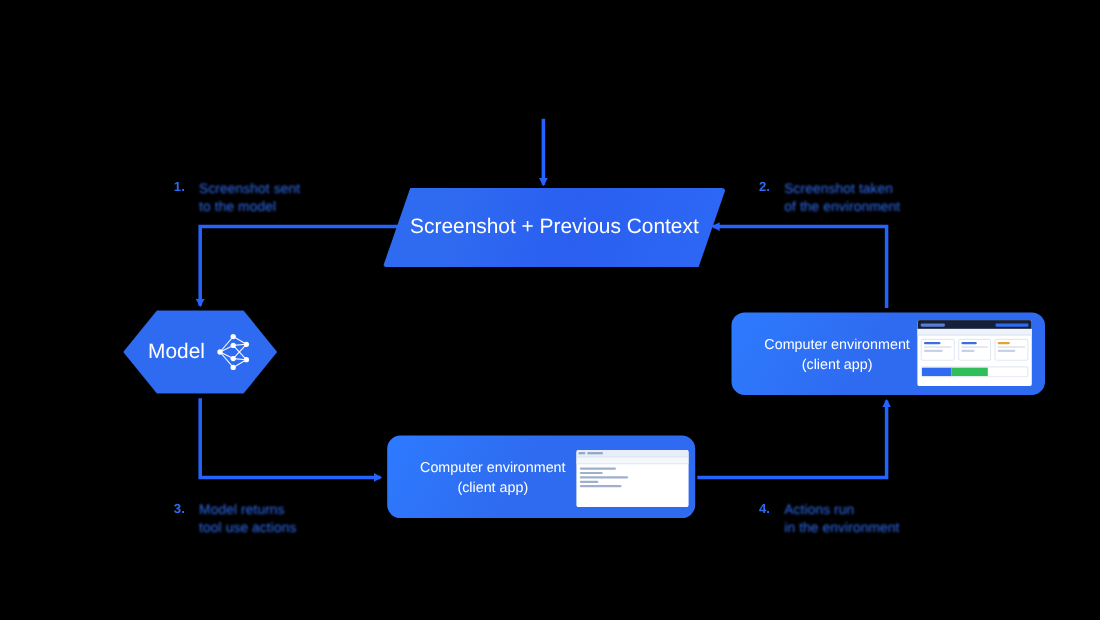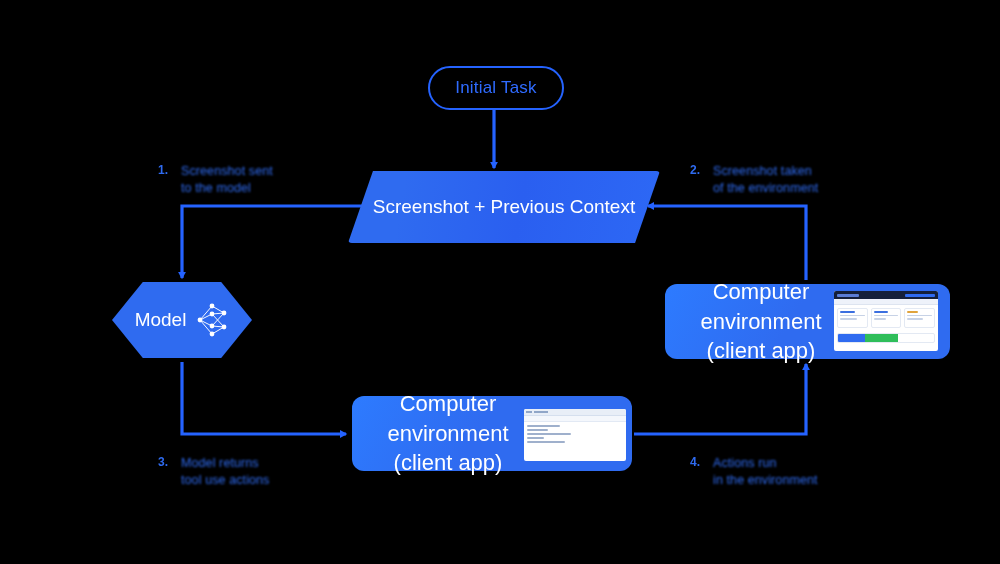--- a/index.html
+++ b/index.html
@@ -38,21 +38,21 @@
   .nn{width:34px;height:40px;}
 
   
   .card{
     position:absolute;border-radius:12px;
     background:linear-gradient(120deg,#2d7bff 0%,#2f6bf0 45%,#2f6bf0 100%);
     display:flex;align-items:center;
     box-shadow:0 0 0 0 rgba(0,0,0,0);
   }
   .card .ctext{
-    font-size:22px;line-height:1.35;text-align:center;
+    font-size:13px;line-height:1.35;text-align:center;
     flex:0 0 auto;padding-left:10px;width:172px;
   }
   .card-right{left:665px;top:284px;width:285px;height:75px;}
   .card-bottom{left:352px;top:396px;width:280px;height:75px;}
 
   .thumb{position:absolute;background:#fff;overflow:hidden;}
   .thumb-right{left:834px;top:291px;width:104px;height:60px;border-radius:2px;}
   .thumb-bottom{left:524px;top:409px;width:102px;height:52px;border-radius:2px;}
 
   
@@ -119,23 +119,20 @@
       <path d="M364,206 L182,206 L182,278"></path>
 
       <path d="M182,362 L182,434 L346,434"></path>
 
       <path d="M634,434 L806,434 L806,364"></path>
 
       <path d="M806,280 L806,206 L648,206"></path>
     </g>
   </svg>
 
-  <div class="pill">
-    <span>Initial Task</span>
-  </div>
 
   <div class="para">
     <span>Screenshot + Previous Context</span>
   </div>
 
   <div class="hex">
     <span class="mlabel">Model</span>
     <svg class="nn" viewBox="0 0 34 40">
       <g stroke="#ffffff" stroke-width="1" opacity=".95">
         <line x1="5" y1="20" x2="17" y2="6"></line>

